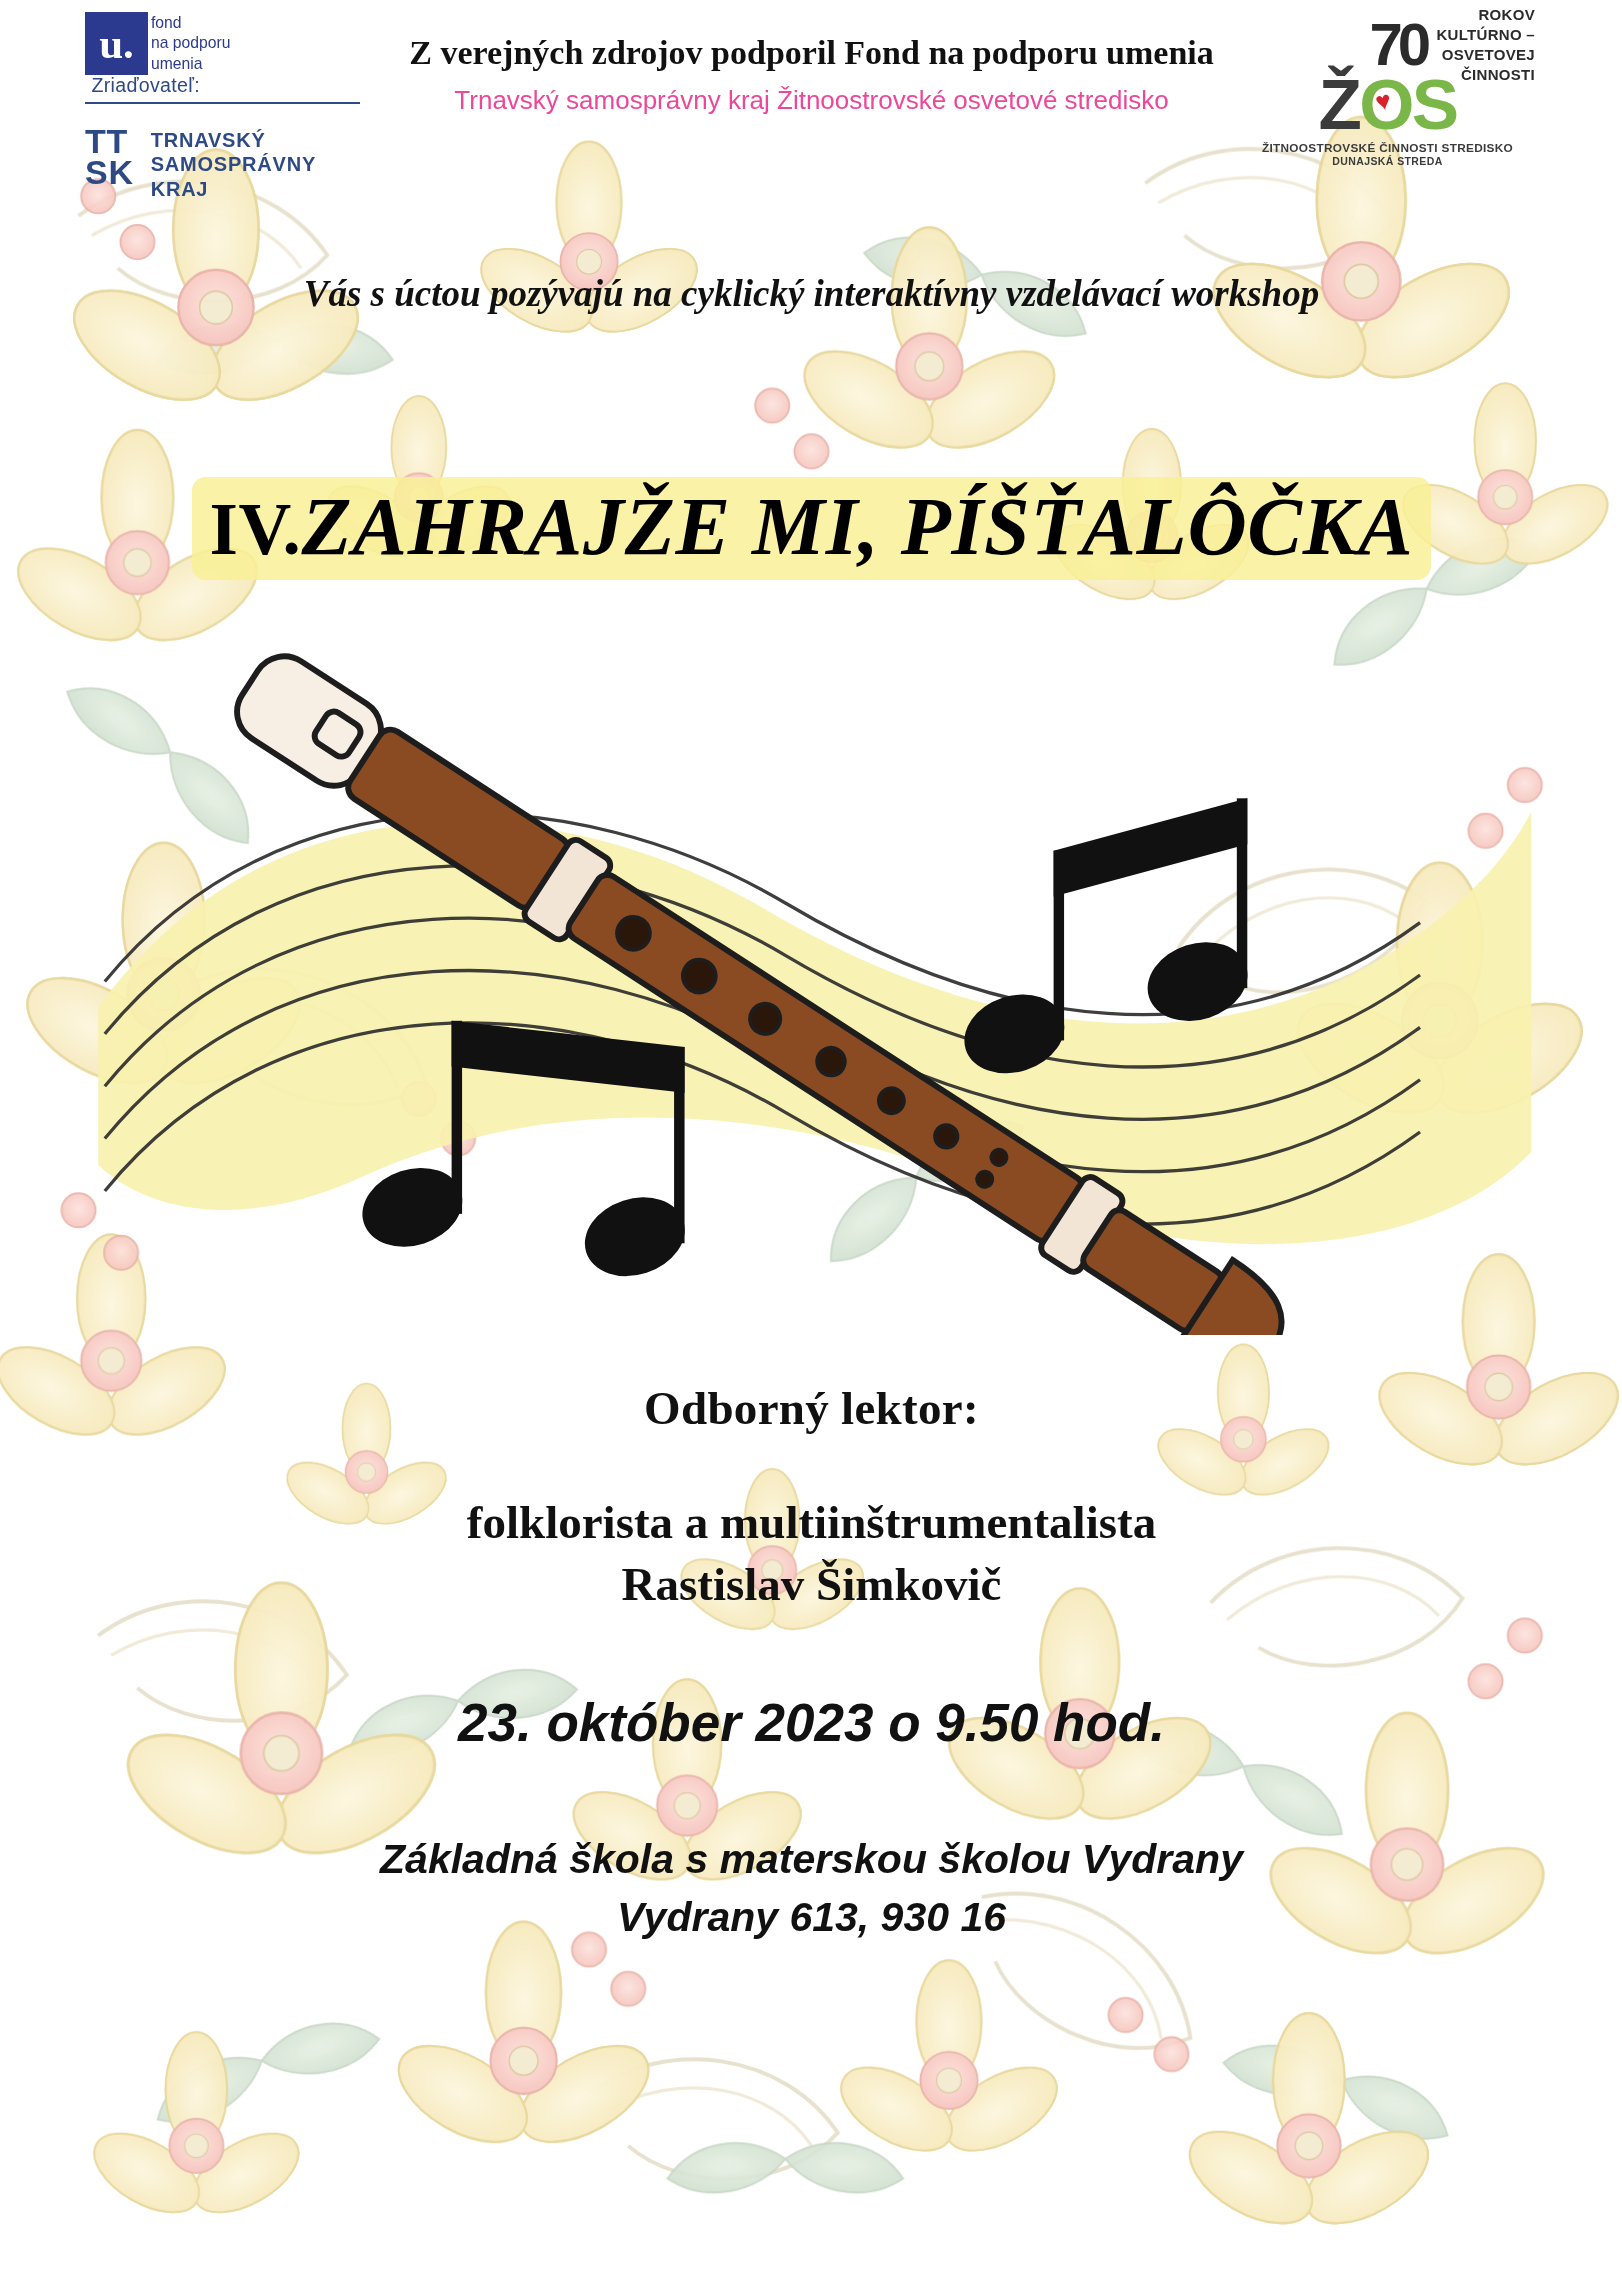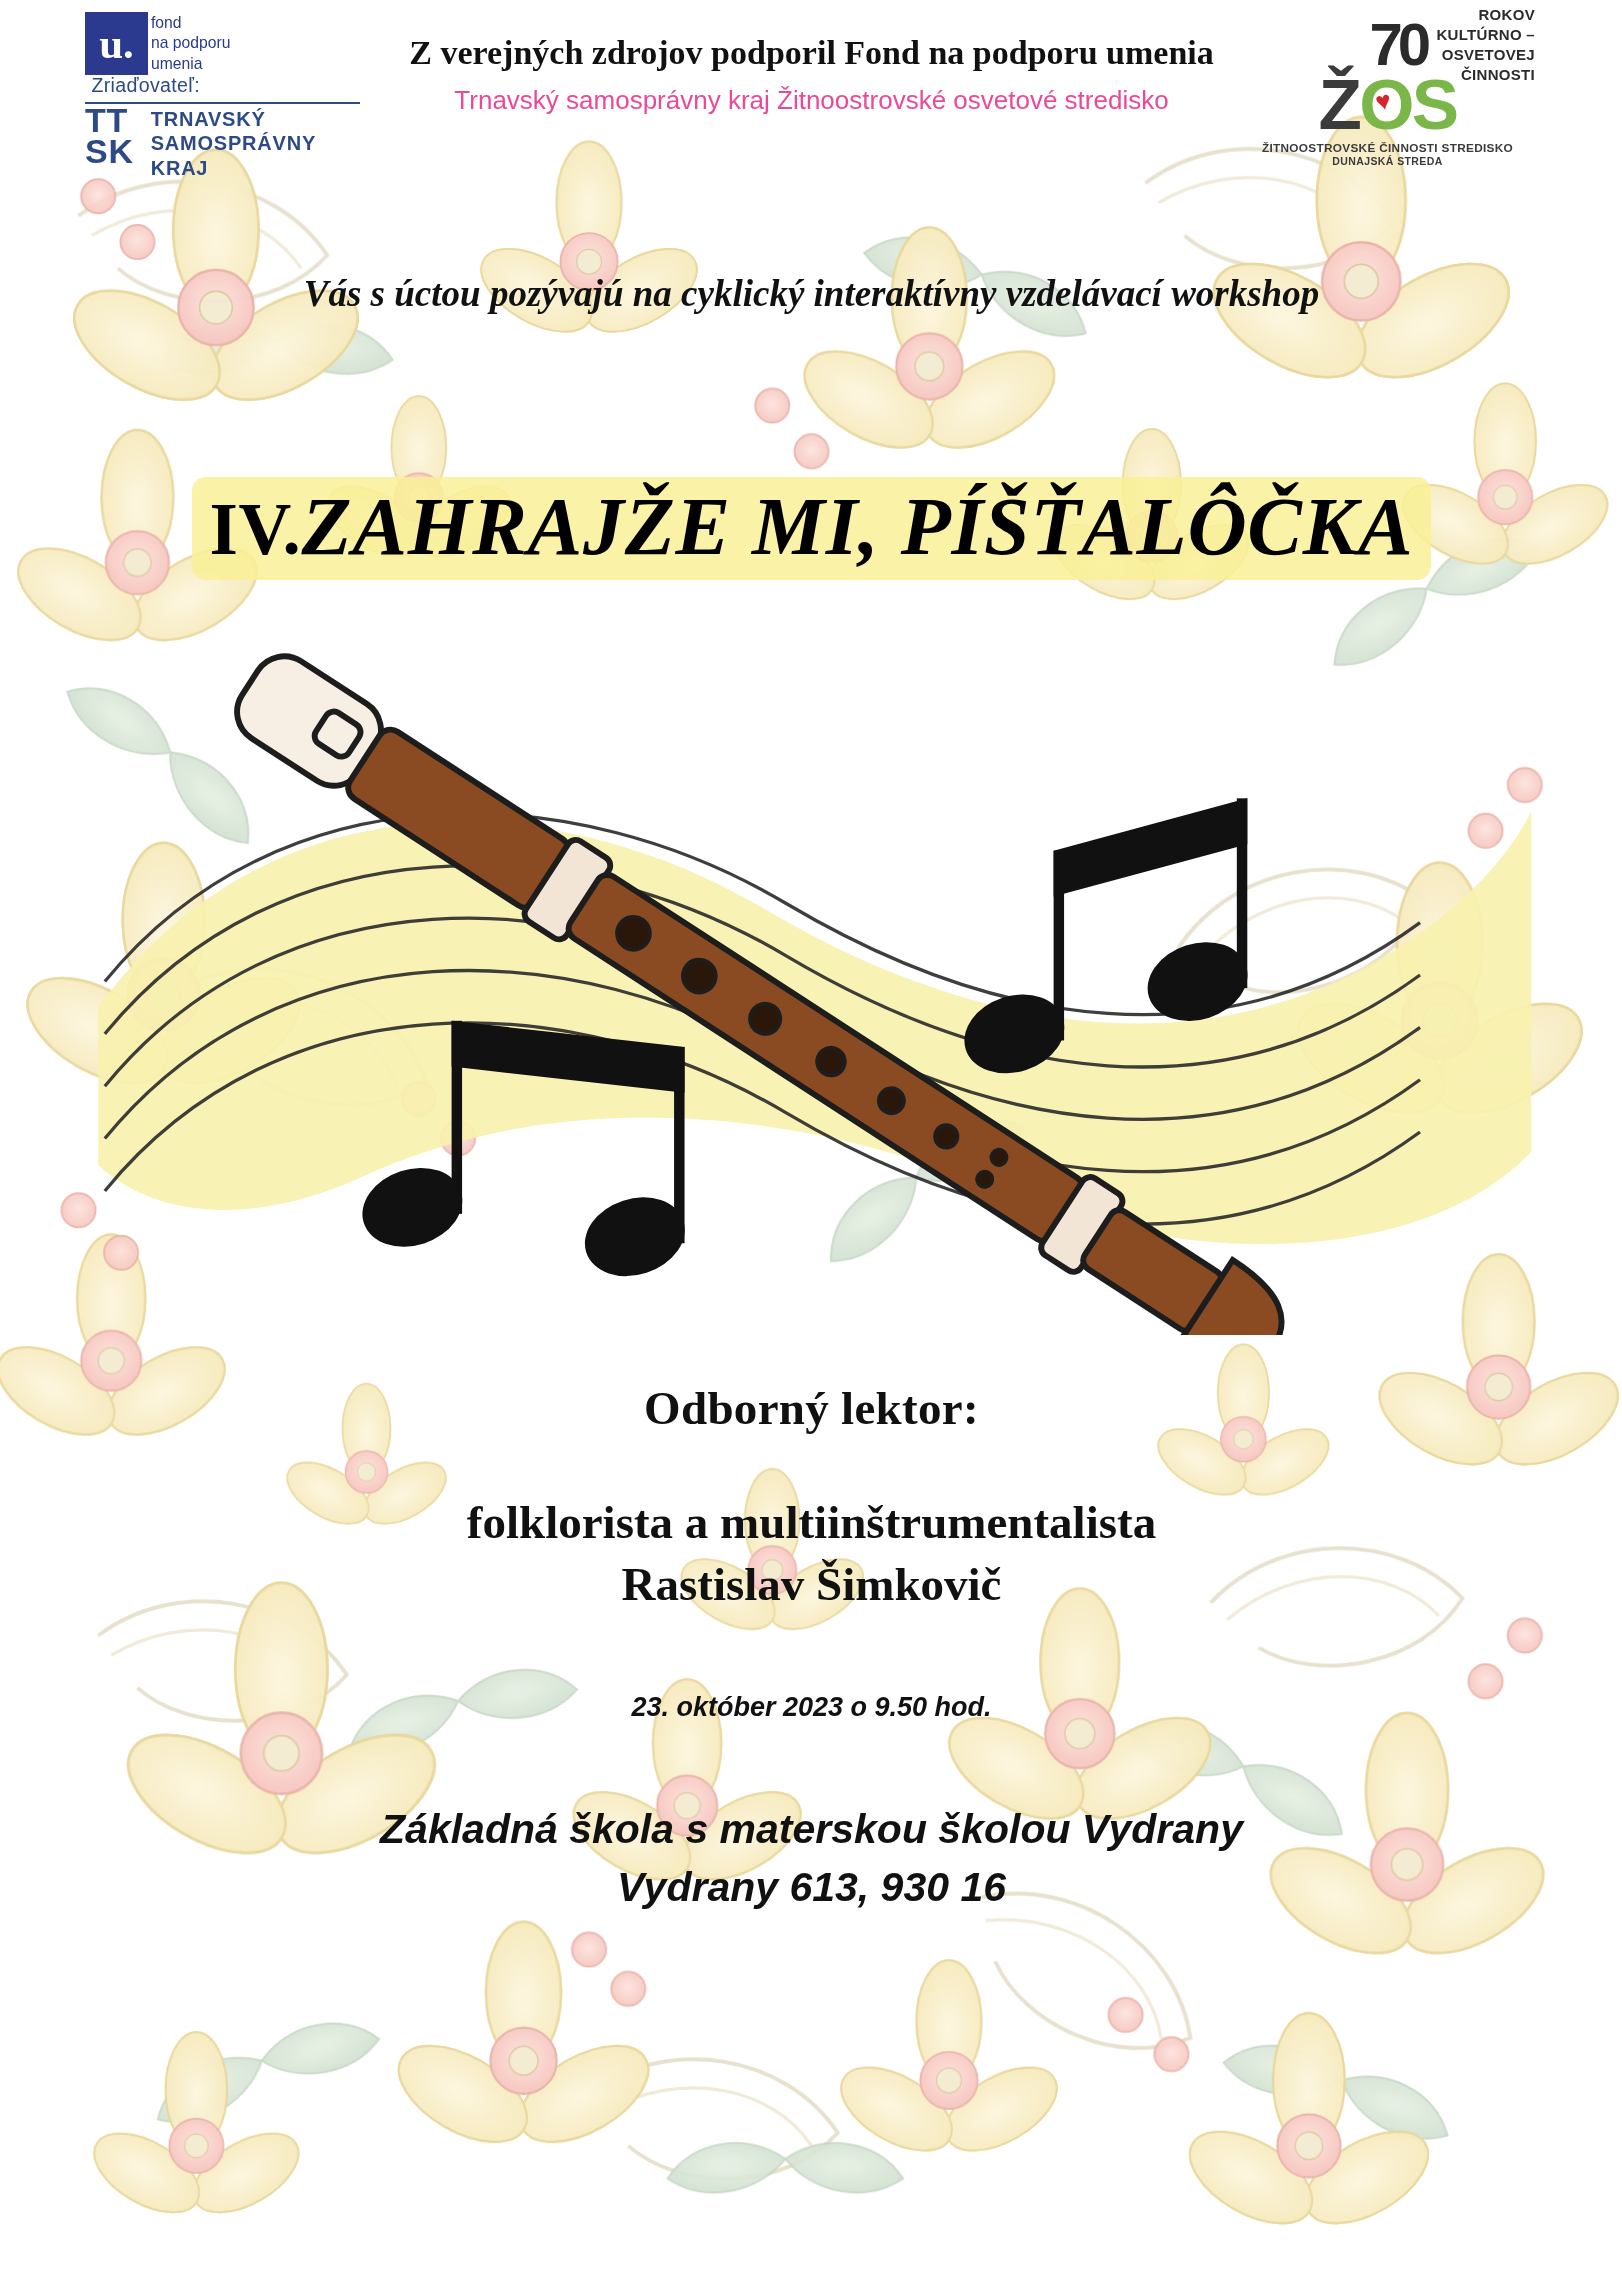--- a/index.html
+++ b/index.html
@@ -48,21 +48,21 @@
   .ttsk-zriadovatel {
     font-size: 19.6px;
     color: #2d4a86;
     margin: 0 0 5.2px 6.5px;
     letter-spacing: 0.3px;
   }
   .ttsk-inner {
     display: flex;
     align-items: flex-start;
     border-top: 2px solid #2d4a86;
-    padding-top: 1px;
+    padding-top: 22px;
     width: 275px;
   }
   .ttsk-mark {
     font-size: 34px;
     font-weight: bold;
     color: #2d4a86;
     line-height: 0.92;
     letter-spacing: 0.7px;
     margin-right: 17px;
     white-space: pre-line;
@@ -205,21 +205,21 @@
     font-size: 47px;
     line-height: 1.32;
     color: #111;
     white-space: pre-line;
     margin-bottom: 77px;
   }
   .date-line {
     font-family: "Liberation Sans", sans-serif;
     font-weight: bold;
     font-style: italic;
-    font-size: 27px;
+    font-size: 53px;
     color: #111;
     margin-bottom: 77px;
   }
   .venue {
     font-family: "Liberation Sans", sans-serif;
     font-weight: bold;
     font-style: italic;
     font-size: 41px;
     line-height: 1.42;
     color: #111;

